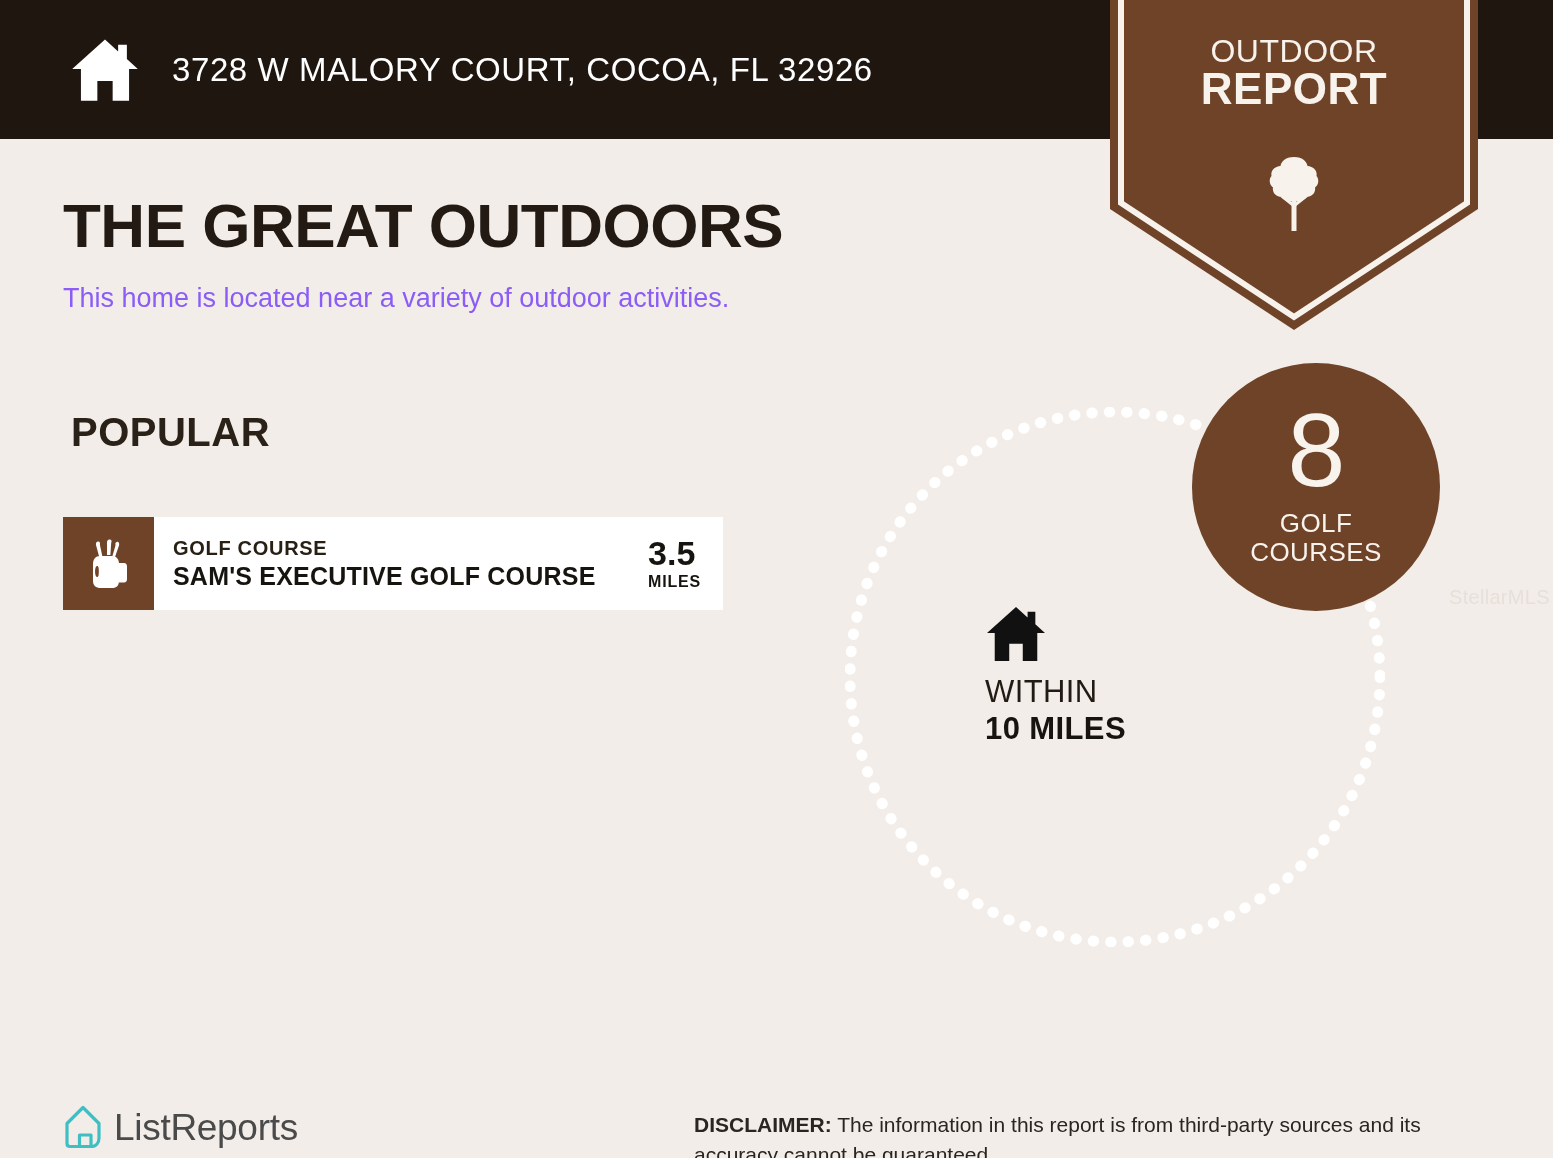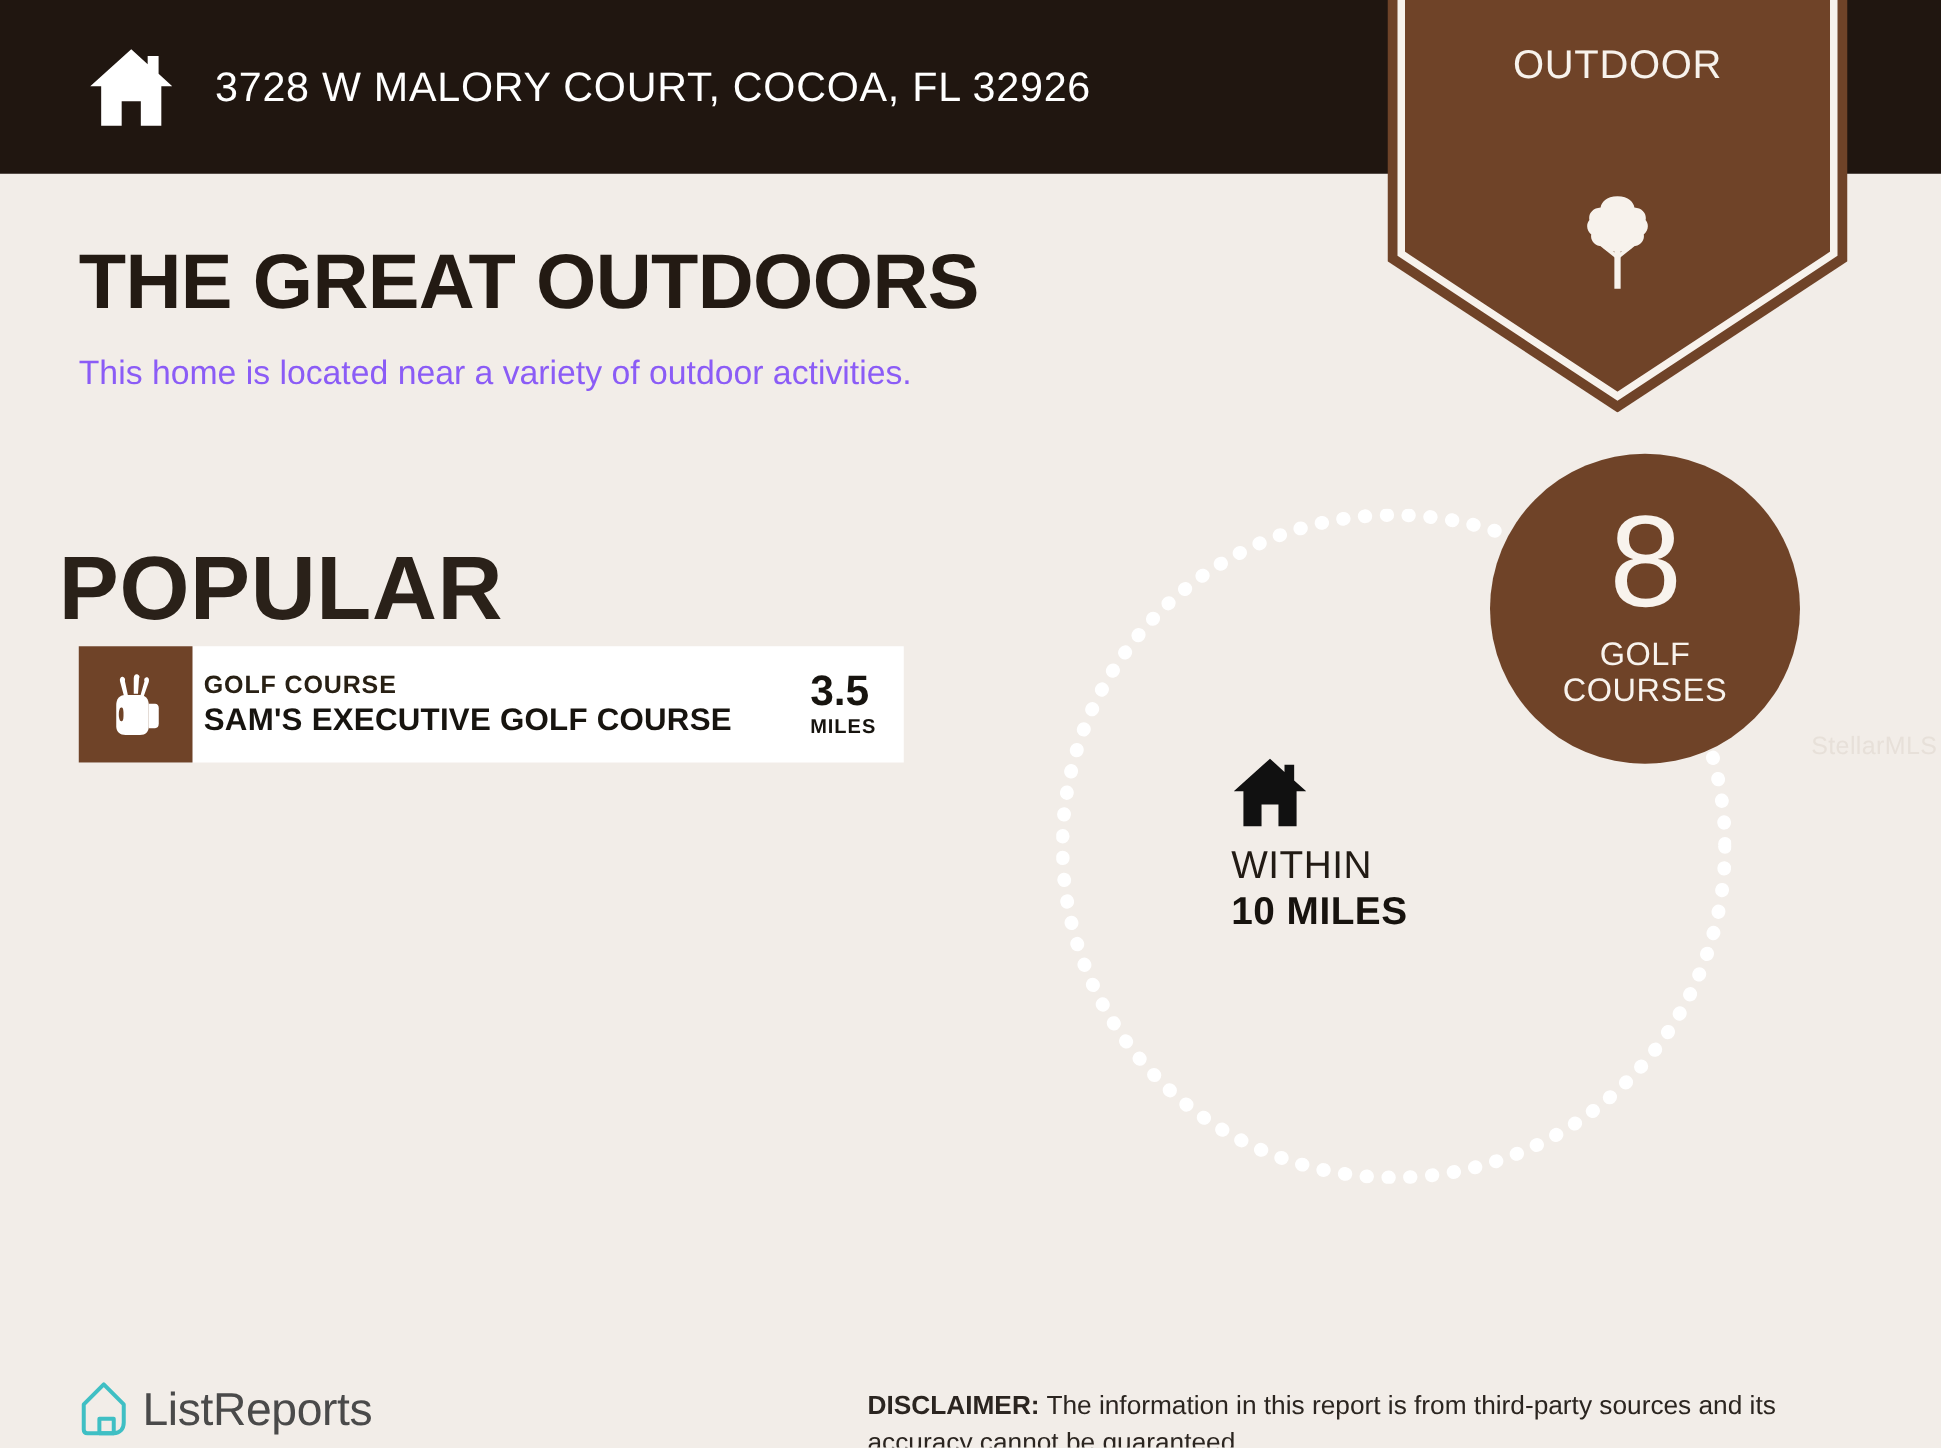--- a/index.html
+++ b/index.html
@@ -46,43 +46,42 @@
   #page-title {
     position:absolute; left:63px; top:190px;
     font-size:62px; font-weight:700; color:#231a13;
     letter-spacing:-0.5px;
   }
   #page-subtitle {
     position:absolute; left:63px; top:283px;
     font-size:27px; font-weight:400; color:#8b5cf6;
   }
   #section-title {
-    position:absolute; left:47px; top:410px;
-    font-size:72px; font-weight:700; color:#2a2119;
+    position:absolute; left:71px; top:410px;
+    font-size:40px; font-weight:700; color:#2a2119;
     letter-spacing:0.5px;
-    margin-top:20px;
   }
 
   
   #item-row {
     position:absolute; left:63px; top:517px;
     width:660px; height:93px;
     display:flex; align-items:stretch;
     background:#ffffff;
   }
   #item-icon-box {
     width:91px; flex:0 0 91px;
     background:#6f4328;
     display:flex; align-items:center; justify-content:center;
   }
   #item-icon-box svg { width:42px; height:55px; display:block; }
   #item-text {
     flex:1 1 auto;
     display:flex; flex-direction:column; justify-content:center;
-    padding-left:9px;
+    padding-left:19px;
   }
   #item-category {
     font-size:20px; font-weight:700; color:#282014;
     letter-spacing:0.7px; line-height:1.25;
   }
   #item-name {
     font-size:25px; font-weight:700; color:#17140f;
     letter-spacing:0.2px; line-height:1.2;
   }
   #item-distance {
@@ -156,20 +155,21 @@
 
 <div id="badge">
   <svg width="368" height="330" viewBox="0 0 368 330" xmlns="http://www.w3.org/2000/svg" aria-hidden="true">
 
     <path fill="#6f4328" d="M0 0 L368 0 L368 209 L184 330 L0 209 Z"></path>
 
     <path fill="none" stroke="#f7f2ec" stroke-width="6" d="M11 -20 L11 203 L184 317 L357 203 L357 -20"></path>
   </svg>
   <div id="badge-text">
     <span id="badge-line1">OUTDOOR</span>
+    <span id="badge-line2">REPORT</span>
   </div>
   <span style="position:absolute;left:159px;top:156px;">
     <svg width="50" height="76" viewBox="0 0 50 76" xmlns="http://www.w3.org/2000/svg" aria-hidden="true">
       <g fill="#f7f2ec">
         <path d="M25 1 C16 1 12 6 11.5 10 C5 10.5 1.5 15 2.5 20 C-0.5 23.5 0.5 29 4 31.5 C3 36.5 7 41 12.5 41 C15 45 21 46.5 25 44 C29 46.5 35 45 37.5 41 C43 41 47 36.5 46 31.5 C49.5 29 50.5 23.5 47.5 20 C48.5 15 45 10.5 38.5 10 C38 6 34 1 25 1 Z"></path>
         <rect x="22.5" y="36" width="5" height="39"></rect>
         <path d="M24 47 L13.5 38.5 L11.5 41 L24 51 Z"></path>
         <path d="M26 47 L36.5 38.5 L38.5 41 L26 51 Z"></path>
       </g>
     </svg>

